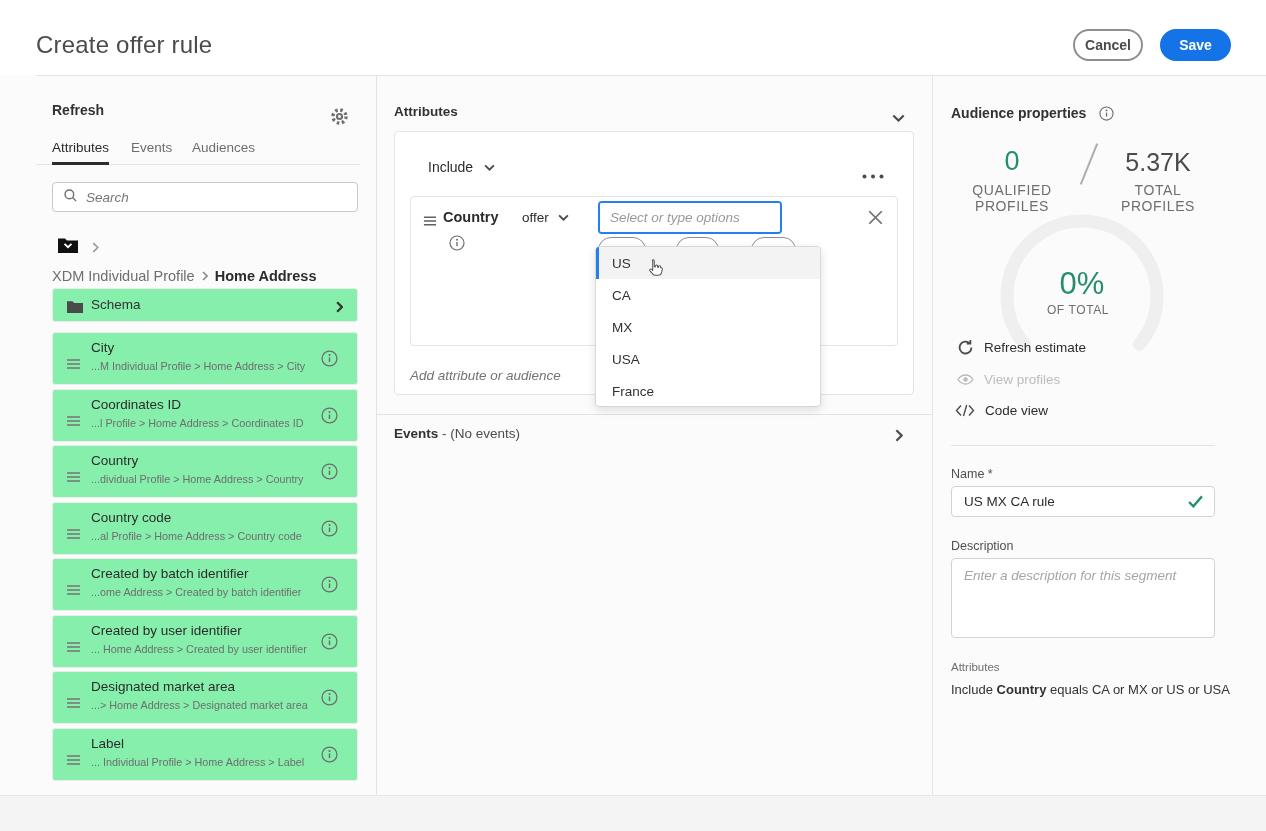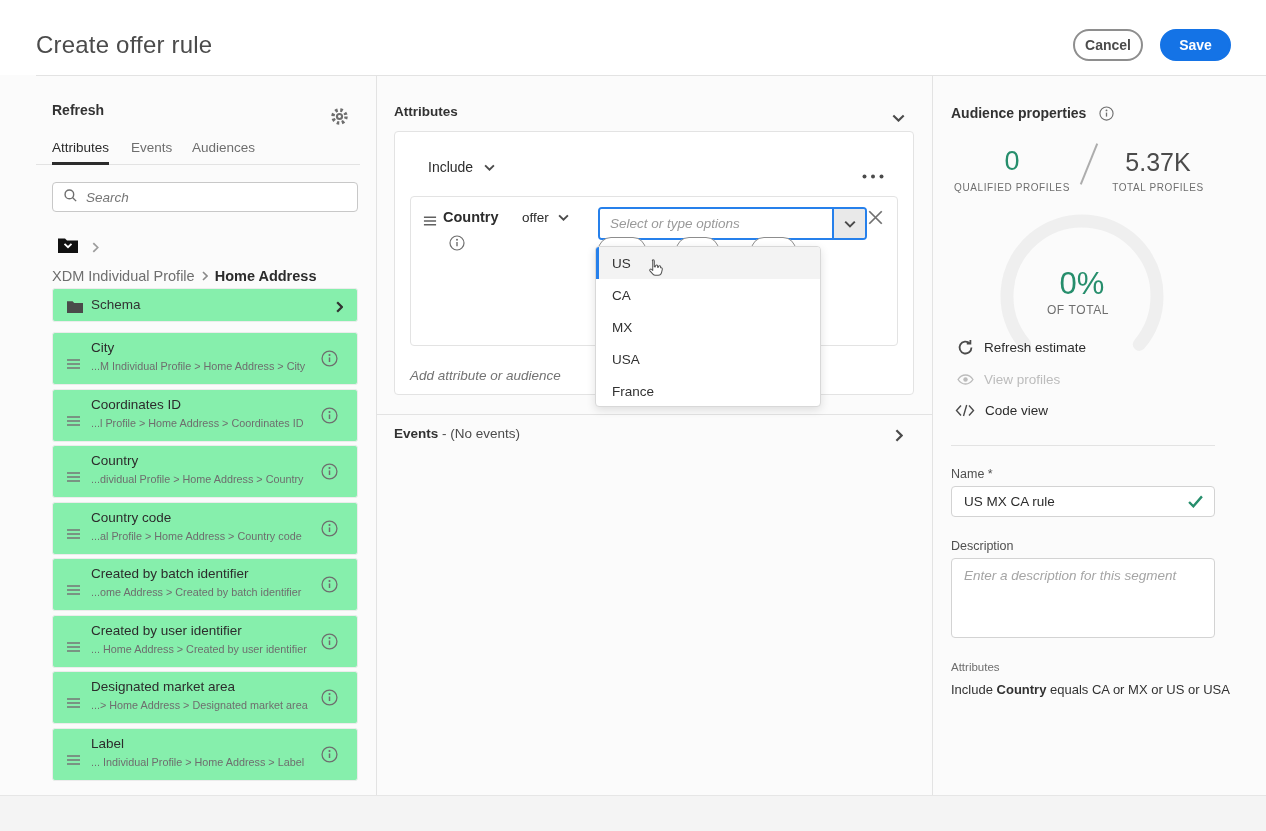--- a/index.html
+++ b/index.html
@@ -33,40 +33,40 @@
   .field-item { left:52px; width:306px; height:53px; cursor:pointer; }
   .field-title { position:absolute; left:38px; top:7px; font-size:13.5px; color:#2c2c2c; }
   .field-path { position:absolute; left:38px; top:27px; font-size:10.8px; color:#6e6e6e; white-space:nowrap; }
   .drag { position:absolute; left:13px; top:22px; }
   .info { position:absolute; left:268px; top:17px; color:#6e6e6e; cursor:pointer; }
 
   
   .section-h { font-size:13.5px; font-weight:700; color:#323232; }
   .include-box { left:394px; top:131px; width:520px; height:264px; background:#fff; border:1px solid #e3e3e3; border-radius:4px; }
   .rule-card { left:410px; top:196px; width:488px; height:150px; background:#fff; border:1px solid #e3e3e3; border-radius:4px; }
-  .combo { left:598px; top:207px; width:269px; height:33px; border:2px solid #2680EB; border-radius:4px;
+  .combo { left:598px; top:201px; width:184px; height:33px; border:2px solid #2680EB; border-radius:4px;
            background:#fff; display:flex; overflow:hidden; }
   .combo input { flex:1; border:none; outline:none; padding:0 10px; font-size:13.5px; font-style:italic;
                  color:#4b4b4b; font-family:inherit; }
   .combo input::placeholder { color:#999; }
   .combo-btn { width:33px; background:#e9e9e9; border-left:2px solid #2680EB; display:flex; align-items:center;
                justify-content:center; color:#4b4b4b; cursor:pointer; }
   .chip { position:absolute; top:237px; height:26px; background:#fff; border:1.5px solid #8d8d8d; border-radius:13px; }
   .popover { left:595px; top:246px; width:226px; height:161px; background:#fff; border:1px solid #d8d8d8;
              border-radius:4px; box-shadow:0 3px 10px rgba(0,0,0,.12); z-index:30; overflow:hidden; }
   .option { position:relative; height:32px; display:flex; align-items:center; padding-left:16px;
             font-size:13.5px; color:#323232; cursor:pointer; }
   .option.hovered { background:#f3f3f3; }
   .option.hovered::before { content:""; position:absolute; left:0; top:0; width:3px; height:100%; background:#2680EB; }
   .italic-note { font-style:italic; color:#737373; font-size:13.5px; }
 
   
   .stat-num-green { font-size:27px; color:#268E6C; }
   .stat-num { font-size:25px; color:#4b4b4b; }
-  .stat-label { font-size:10px; letter-spacing:.6px; color:#6e6e6e; text-align:center; }
+  .stat-label { font-size:14px; letter-spacing:.6px; color:#6e6e6e; text-align:center; }
   .action-label { font-size:13.5px; color:#2c2c2c; }
   .action-row { display:flex; align-items:center; gap:10px; cursor:pointer; }
   .action-row.disabled { color:#bcbcbc;align-items:center; }
   .action-row.disabled .action-label { color:#bcbcbc; }
   .form-label { font-size:12.5px; color:#505050; }
   .text-input { background:#fff; border:1px solid #d3d3d3; border-radius:4px; font-size:13.5px; color:#2c2c2c;
                 font-family:inherit; padding:0 12px; outline:none; }
   textarea.text-input { padding:9px 12px; font-style:italic; resize:none; }
   textarea.text-input::placeholder { color:#a5a5a5; }
   .summary { font-size:13px; color:#323232; white-space:nowrap; }

